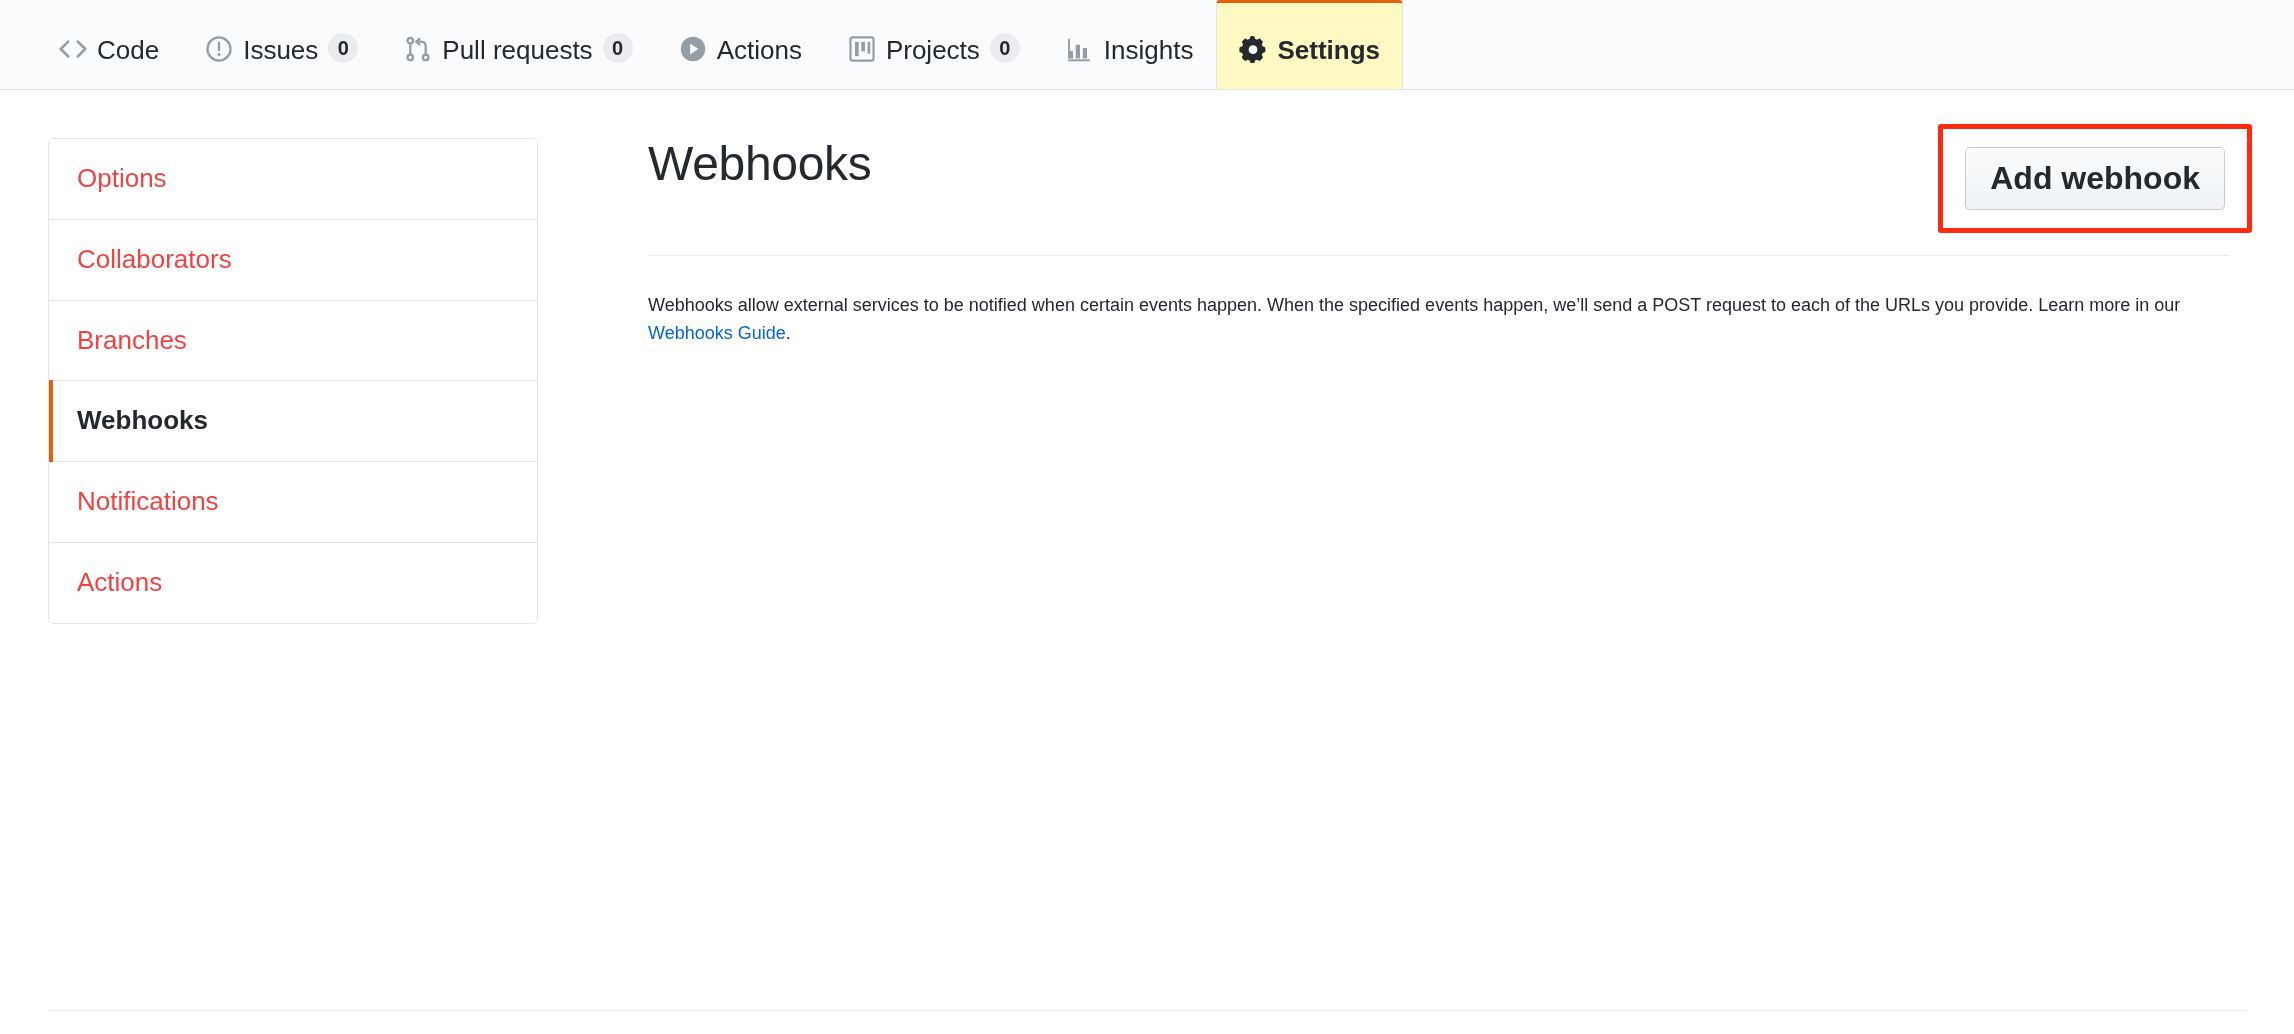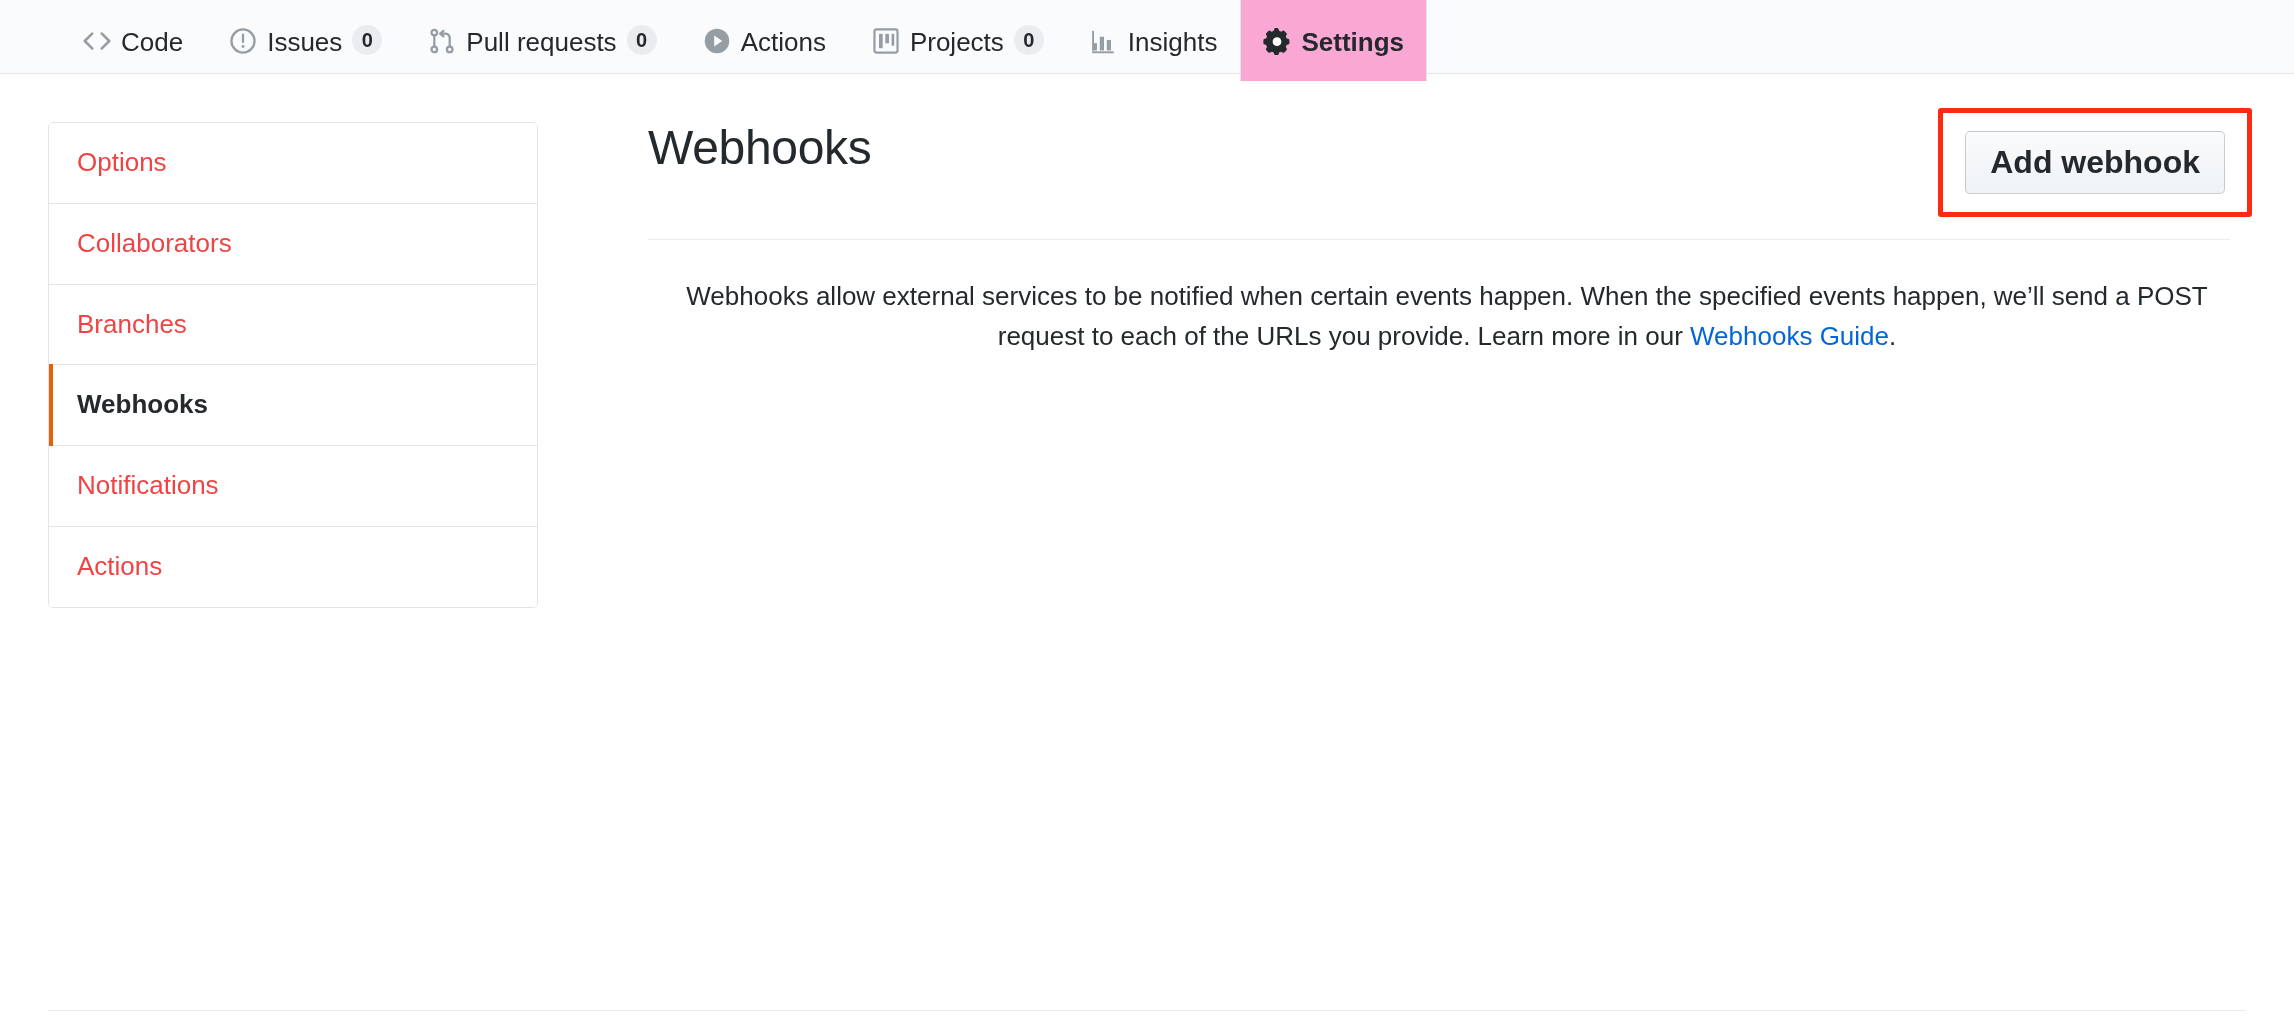--- a/index.html
+++ b/index.html
@@ -9,26 +9,26 @@
     width: 2294px;
     height: 1034px;
     background: #ffffff;
     font-family: "Liberation Sans", sans-serif;
     -webkit-font-smoothing: antialiased;
   }
 
   
   .repo-nav {
     position: relative;
-    height: 74px;
+    height: 90px;
     background: #fafbfc;
     border-bottom: 1px solid #e1e4e8;
     display: flex;
-    align-items: center;
-    padding-left: 60px;
+    align-items: flex-start;
+    padding-left: 36px;
   }
   .nav-tab {
     position: relative;
     display: flex;
     align-items: center;
     gap: 10px;
     height: 89px;
     padding: 0 22px;
     font-size: 26px;
     color: #24292e;
@@ -36,21 +36,21 @@
     white-space: nowrap;
     background: transparent;
     border: 1px solid transparent;
     border-bottom: none;
     line-height: 1;
     padding-bottom: 26px;
     align-items: flex-end;
   }
   .nav-tab .tab-label { line-height: 1; }
   .nav-tab.selected {
-    background: #f9a8d4;
+    background: #fef9c3;
     border-color: #e1e4e8;
     border-top: 3px solid #e36209;
     border-radius: 4px 4px 0 0;
     font-weight: 600;
     color: #24292e;
   }
   .nav-icon {
     display: inline-flex;
     align-items: center;
     justify-content: center;
@@ -152,26 +152,25 @@
     color: #24292e;
     background: linear-gradient(#fafbfc, #eff3f6);
     border: 1px solid rgba(27,31,35,0.2);
     border-radius: 5px;
     line-height: 1.1;
     cursor: pointer;
     font-family: "Liberation Sans", sans-serif;
     white-space: nowrap;
   }
   .content-desc {
-    margin: 36px 0 0 16px;
-    font-size: 26px;
+    margin: 36px 0 0 0;
+    font-size: 18px;
     line-height: 1.55;
     color: #24292e;
     max-width: 1590px;
-    text-align: center;
   }
   .content-desc a {
     color: #0366d6;
     text-decoration: none;
   }
 
   
   .footer-rule {
     position: absolute;
     left: 48px;

